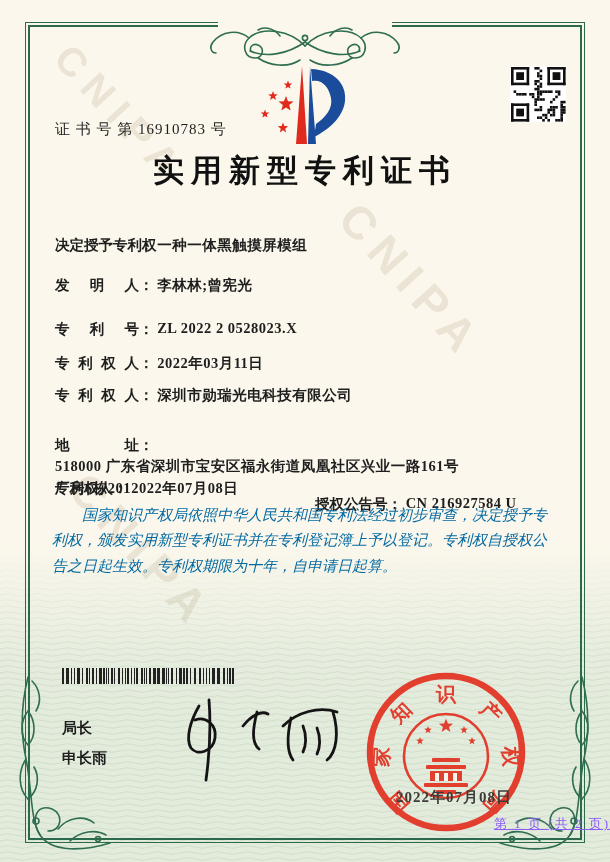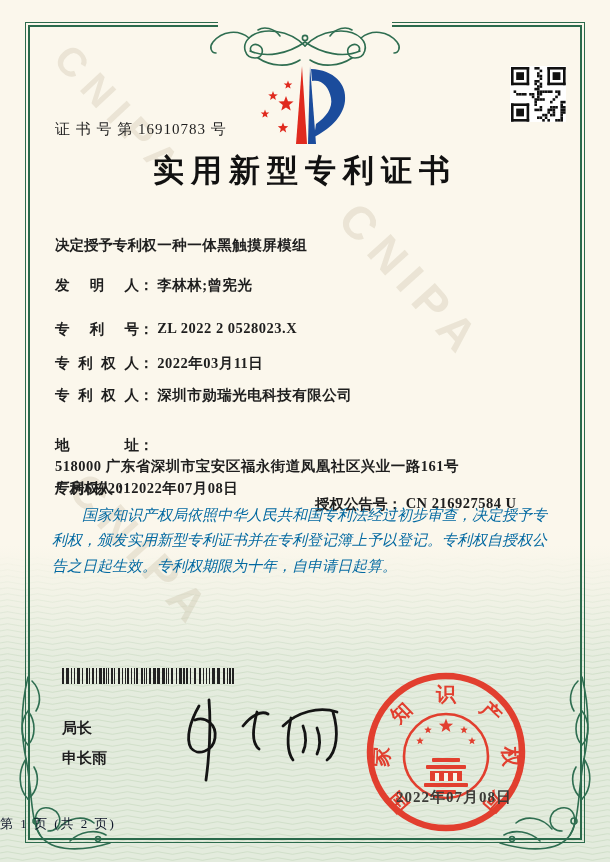--- a/index.html
+++ b/index.html
@@ -64,22 +64,22 @@
   .barcode { position:absolute; left:62px; top:668px; z-index:4; }
   .signer { position:absolute; left:62px; top:693px; z-index:4; font-size:15px; font-weight:600; line-height:30px;margin-top:20px; }
   .signature { position:absolute; left:165px; top:692px; z-index:4; }
   .seal { position:absolute; left:362px; top:668px; z-index:5; }
   .seal-char { font-size:20px; font-weight:bold; fill:#e23222; text-anchor:middle; font-family:"Liberation Serif","DejaVu Serif",serif; }
   .seal-date {
     position:absolute; left:376px; top:788px; width:156px; text-align:center; z-index:6;
     font-size:15px; font-weight:bold; color:#3c3c38; letter-spacing:1px;
   }
   .footer {
-    position:absolute; left:0; top:815px; width:100%; text-align:left; z-index:4;
-    font-size:13px; color:#0f172a; letter-spacing:2px;
+    position:absolute; left:0; top:815px; width:100%; text-align:right; z-index:4;
+    font-size:13px; color:#8b5cf6; letter-spacing:2px;text-decoration:underline;
   }
   .deco { stroke:#2f6e51; fill:none; stroke-width:1.6; stroke-linecap:round; }
 </style>
 </head>
 <body>
 
 <div class="page">
 
   <div class="green-zone">
     <svg id="waves" width="610" height="317">

